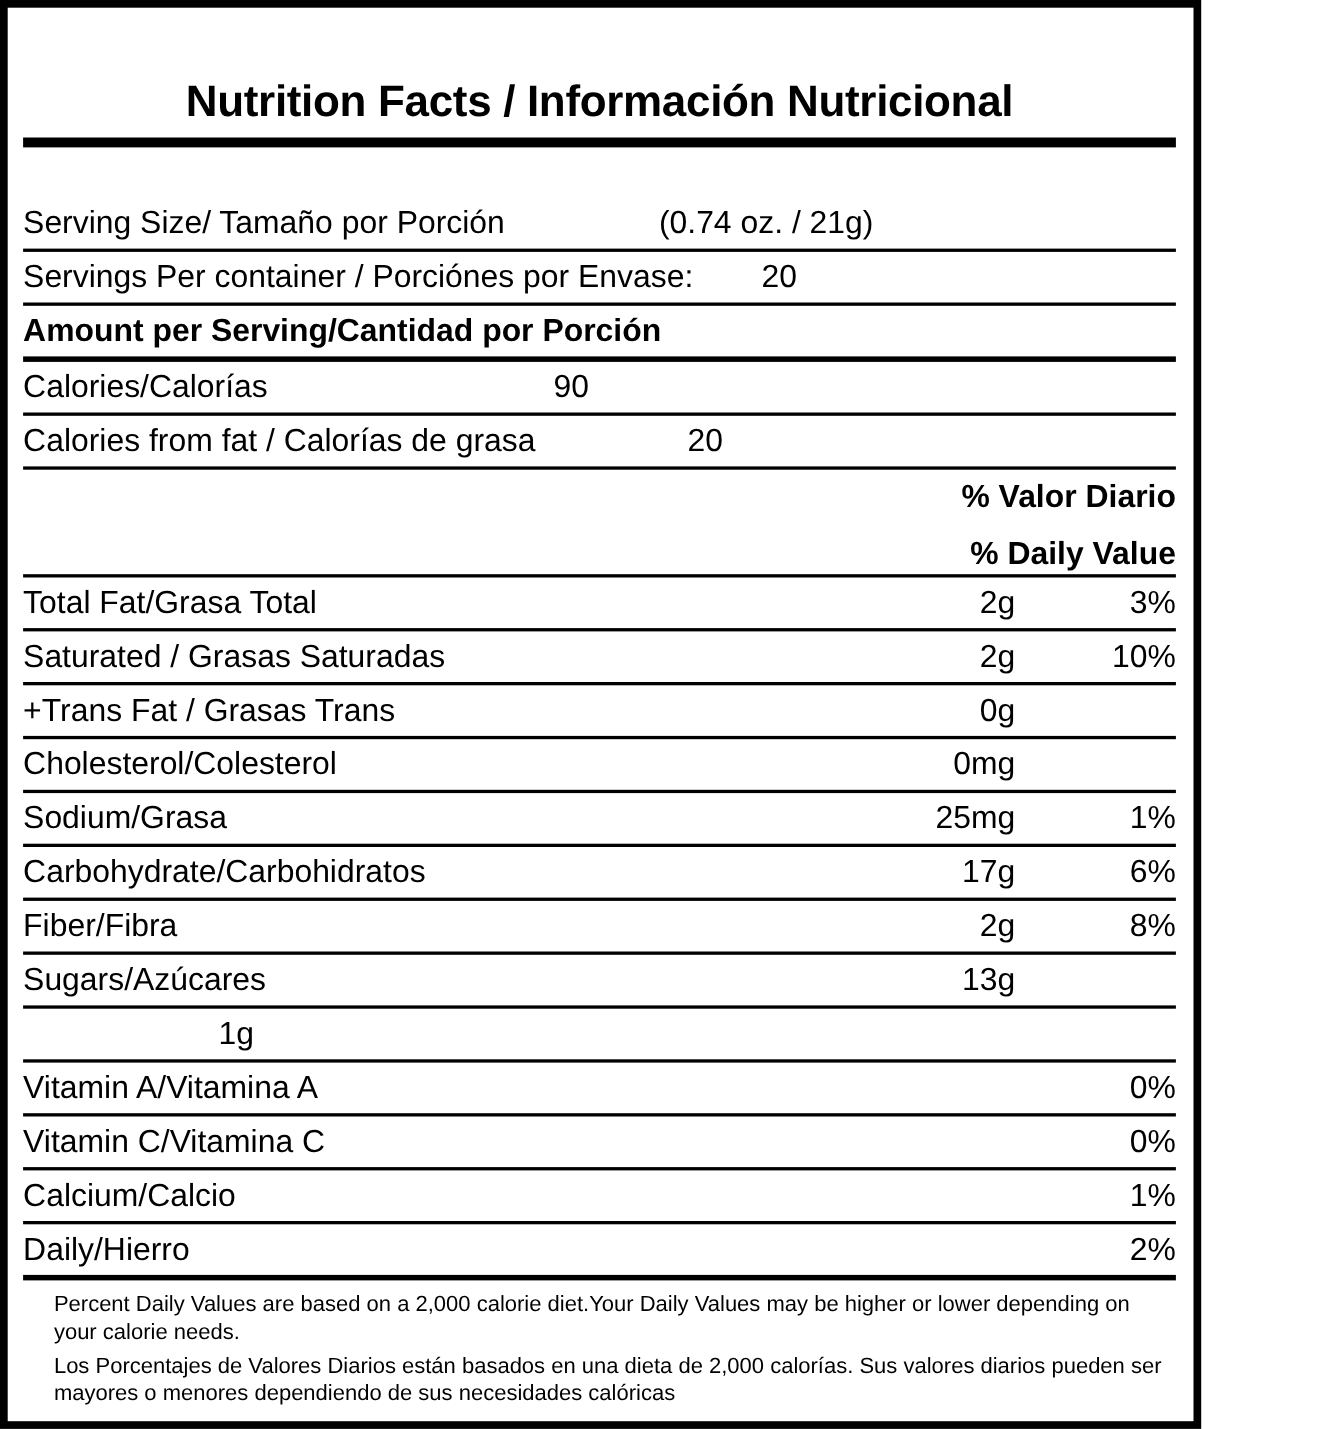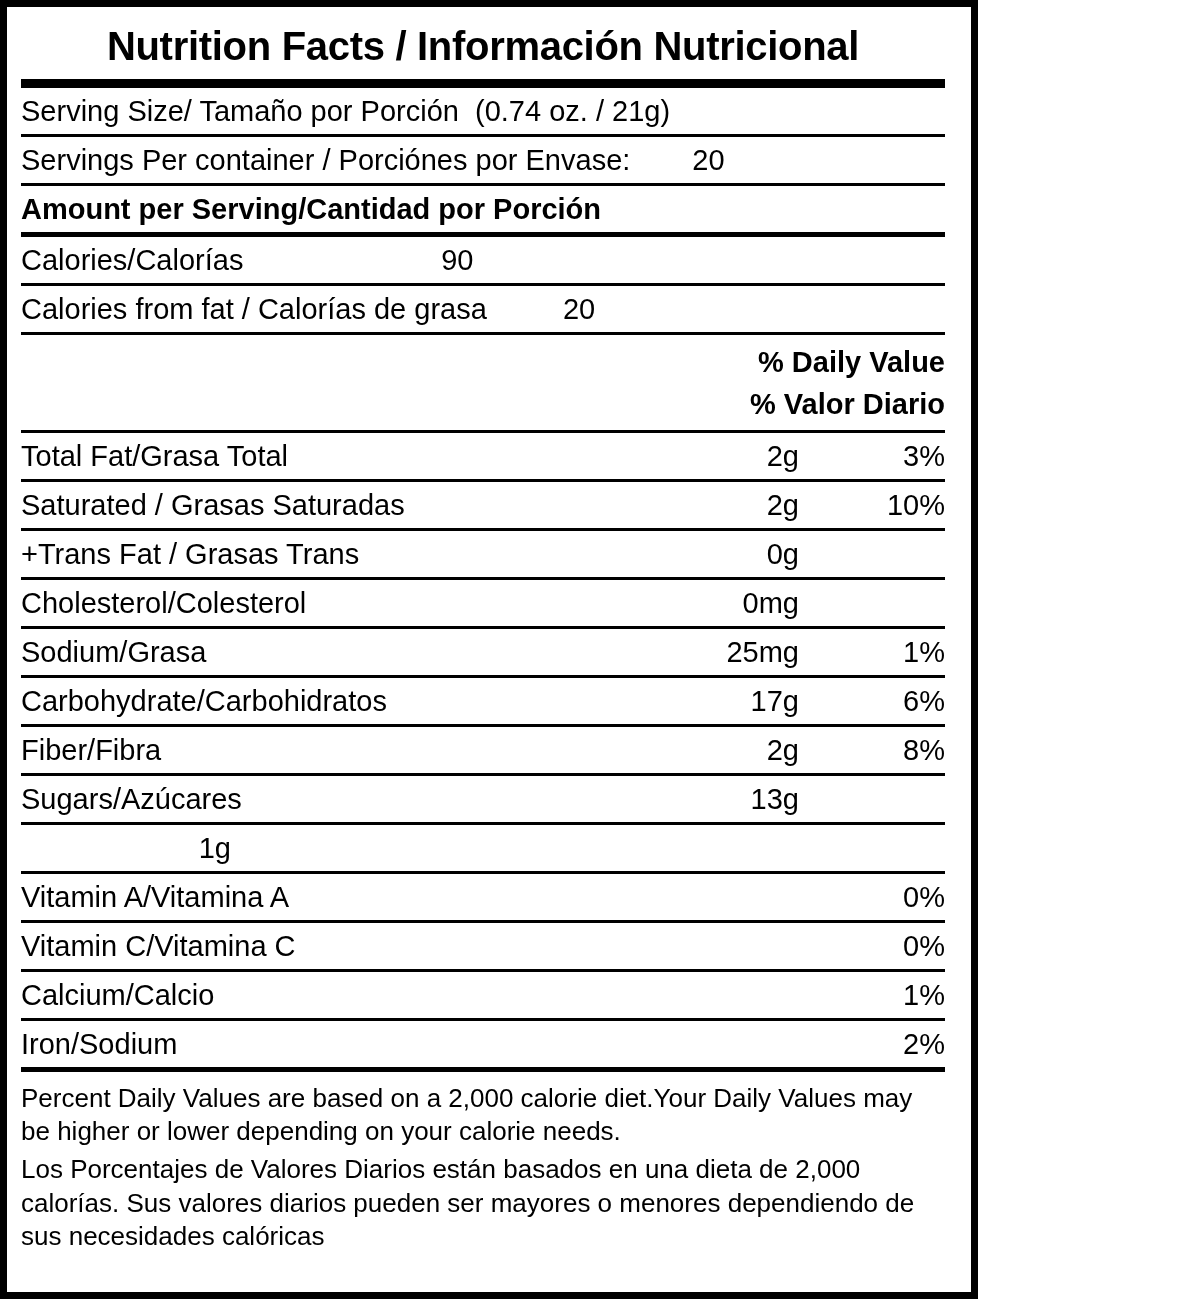--- a/index.html
+++ b/index.html
@@ -9,26 +9,27 @@
   }
   body {
     width: 1200px;
     height: 1299px;
     font-family: "Liberation Sans", sans-serif;
     color: #000000;
     overflow: hidden;
   }
   .label {
     box-sizing: border-box;
-    width: 978px;
+    width: 1092px;
     height: 1299px;
     border: 7px solid #000;
-    padding: 8px 26px 6px 14px;
+    padding: 8px 16px 6px 14px;
     display: flex;
     flex-direction: column;
+    justify-content: flex-end;
   }
   .title {
     text-align: center;
     font-size: 40px;
     font-weight: bold;
     letter-spacing: -0.3px;
     line-height: 1.25;
     padding: 6px 0 8px 0;
   }
   .rule-thick {
@@ -64,41 +65,43 @@
   .row .dv {
     width: 140px;
     text-align: right;
     white-space: nowrap;
   }
   .row.bold .name { font-weight: bold; }
   .serving-row .amount-wide {
     width: 470px;
     text-align: left;
     white-space: nowrap;
+    margin-top: 46px;
   }
   .servings-row .count {
     width: 430px;
     text-align: left;
     padding-left: 62px;
     white-space: nowrap;
   }
   .cal-row .amount { width: 300px; text-align: left; padding-left: 0; }
   .cal-spacer { flex: 1 1 auto; }
   .dv-head {
     text-align: right;
     font-weight: bold;
     font-size: 29px;
     line-height: 1.05;
     padding: 12px 0 2px 0;
   }
   .dv-head.second { padding: 10px 0 10px 0; }
   .footnote {
-    font-size: 26px;
+    font-size: 20px;
     line-height: 1.28;
     padding-top: 10px;
+    margin-left: 28px;
   }
   .footnote p { margin: 0 0 5px 0; }
 </style>
 </head>
 <body>
 
 <div class="label">
 
   <div class="title">Nutrition Facts / Información Nutricional</div>
 
@@ -133,22 +136,22 @@
   <div class="rule-thin"></div>
 
   <div class="row cal-row">
     <span class="name">Calories from fat / Calorías de grasa</span>
     <span class="amount">20</span>
     <span class="cal-spacer"></span>
   </div>
 
   <div class="rule-thin"></div>
 
+  <div class="dv-head second">% Valor Diario</div>
   <div class="dv-head">% Daily Value</div>
-  <div class="dv-head second">% Valor Diario</div>
 
   <div class="rule-thin"></div>
 
   <div class="row">
     <span class="name">Total Fat/Grasa Total</span>
     <span class="amount">2g</span>
     <span class="dv">3%</span>
   </div>
   <div class="rule-thin"></div>
 
@@ -222,21 +225,21 @@
   <div class="rule-thin"></div>
 
   <div class="row">
     <span class="name">Calcium/Calcio</span>
     <span class="amount"></span>
     <span class="dv">1%</span>
   </div>
   <div class="rule-thin"></div>
 
   <div class="row">
-    <span class="name">Iron/Sodium</span>
+    <span class="name">Daily/Hierro</span>
     <span class="amount"></span>
     <span class="dv">2%</span>
   </div>
   <div class="rule-med"></div>
 
   <div class="footnote">
     <p>Percent Daily Values are based on a 2,000 calorie diet.Your Daily Values may be higher or lower depending on your calorie needs.</p>
     <p>Los Porcentajes de Valores Diarios están basados en una dieta de 2,000 calorías. Sus valores diarios pueden ser mayores o menores dependiendo de sus necesidades calóricas</p>
   </div>
 

